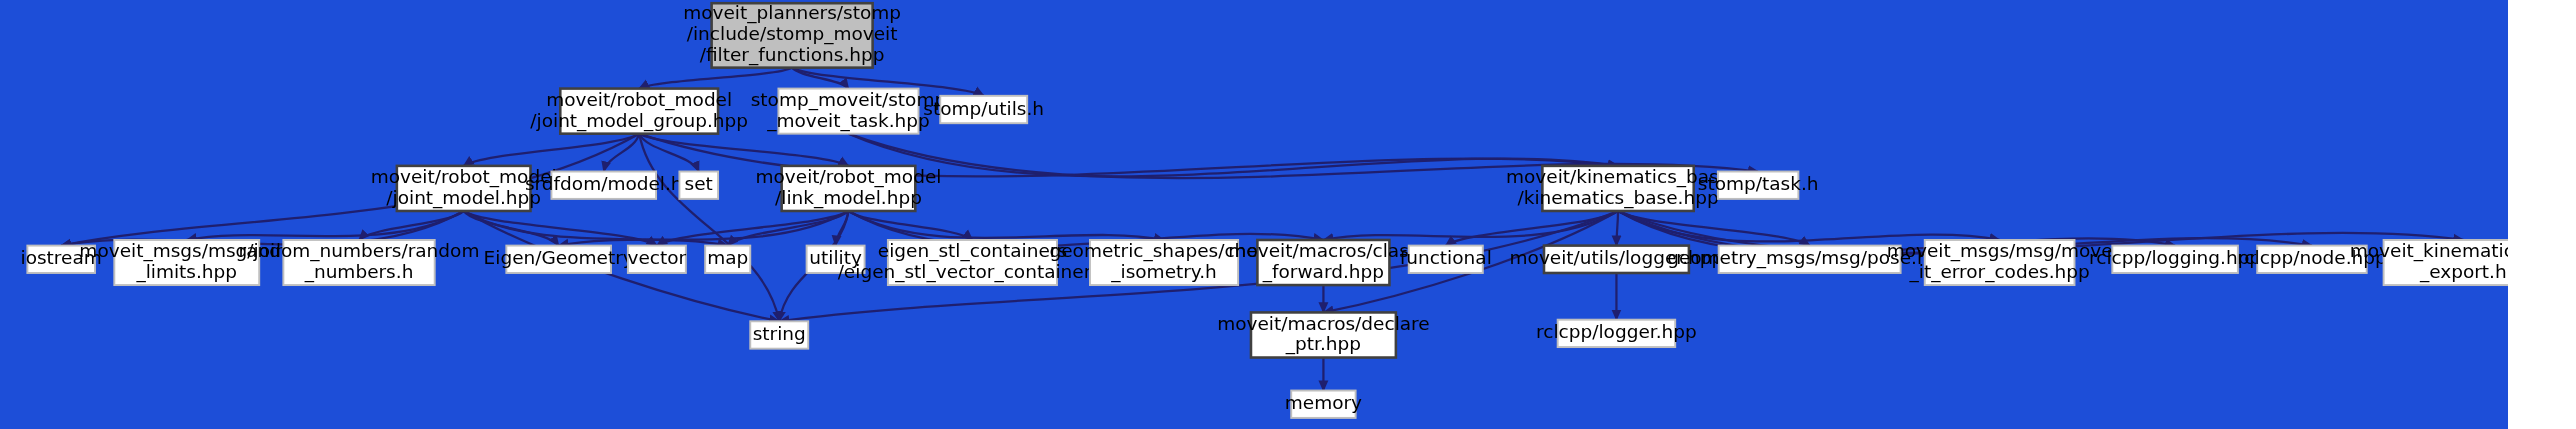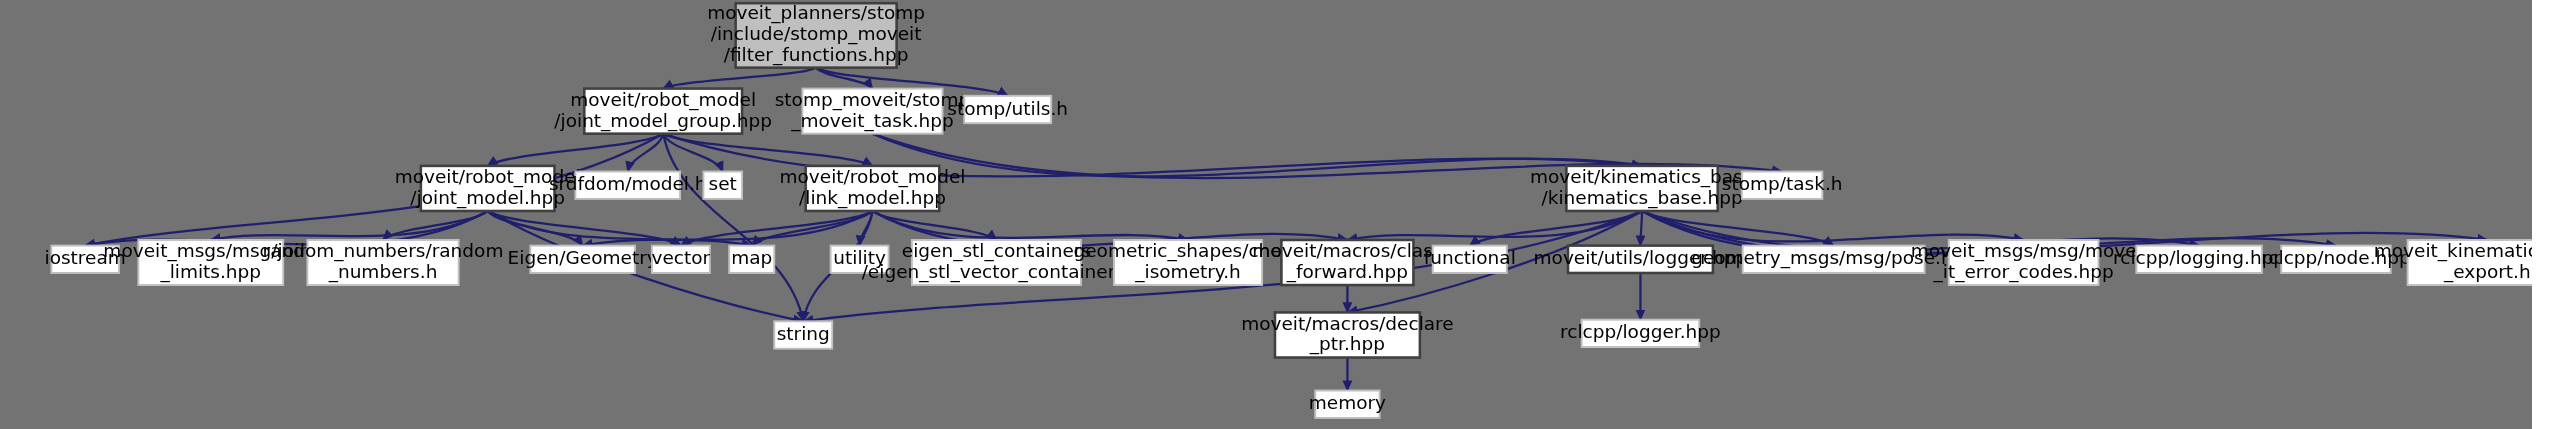--- a/index.html
+++ b/index.html
@@ -1,17 +1,17 @@
 <!DOCTYPE html>
 <html style="font-size:13.8px"><head>
 <meta charset="utf-8">
 <style>
   html,body{margin:0;padding:0;background:#ffffff;}
   body{font-family:"DejaVu Sans", sans-serif;}
-  #graph-wrap{position:relative;width:2508px;height:430px;overflow:hidden;background:#737373;padding-left:24px;}
+  #graph-wrap{position:relative;width:2508px;height:430px;overflow:hidden;background:#1d4ed8;}
   svg#include-graph{display:block;width:2576px;height:430px;}
   .node-box{fill:#ffffff;stroke:#bfbfbf;stroke-width:1.2px;}
   .node-box.bold{stroke:#404040;stroke-width:1.6px;}
   .node-box.root{fill:#bfbfbf;stroke:#404040;stroke-width:1.6px;}
   .node-label{font-family:"DejaVu Sans", sans-serif;font-size:11.5px;fill:#000000;text-anchor:middle;dominant-baseline:middle;}
   .edge{fill:none;stroke:#1f1f6e;stroke-width:1.4px;}
   .arrow{fill:#1f1f6e;stroke:none;}
 </style>
 </head>
 <body>

